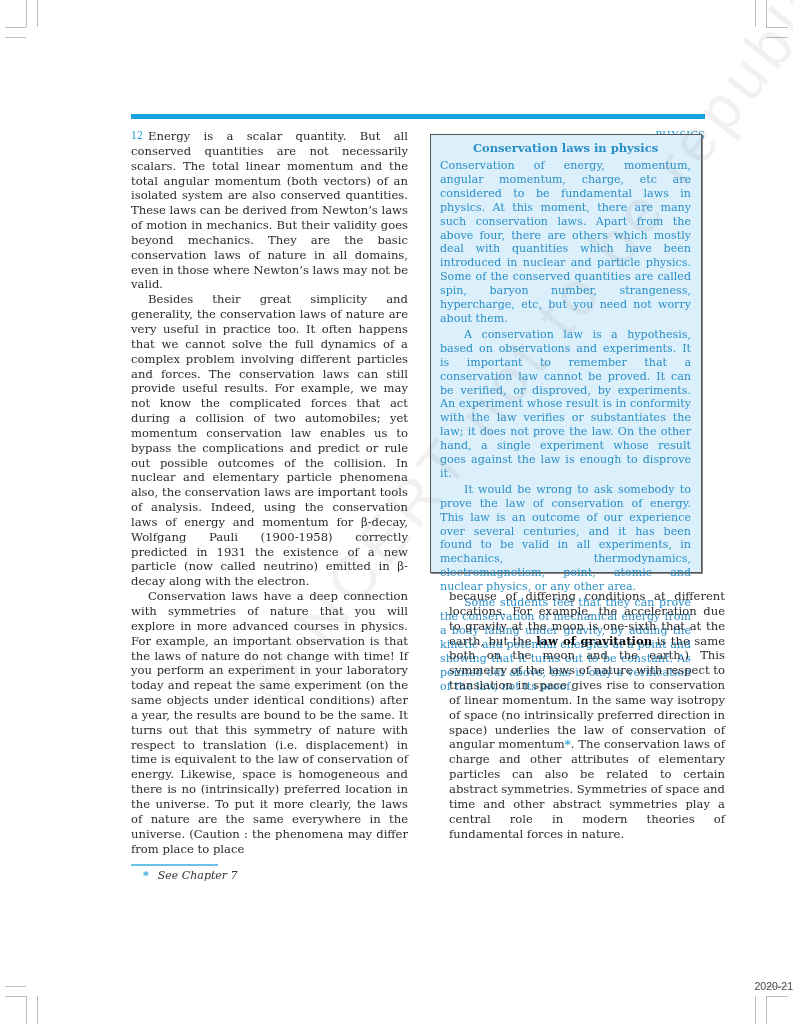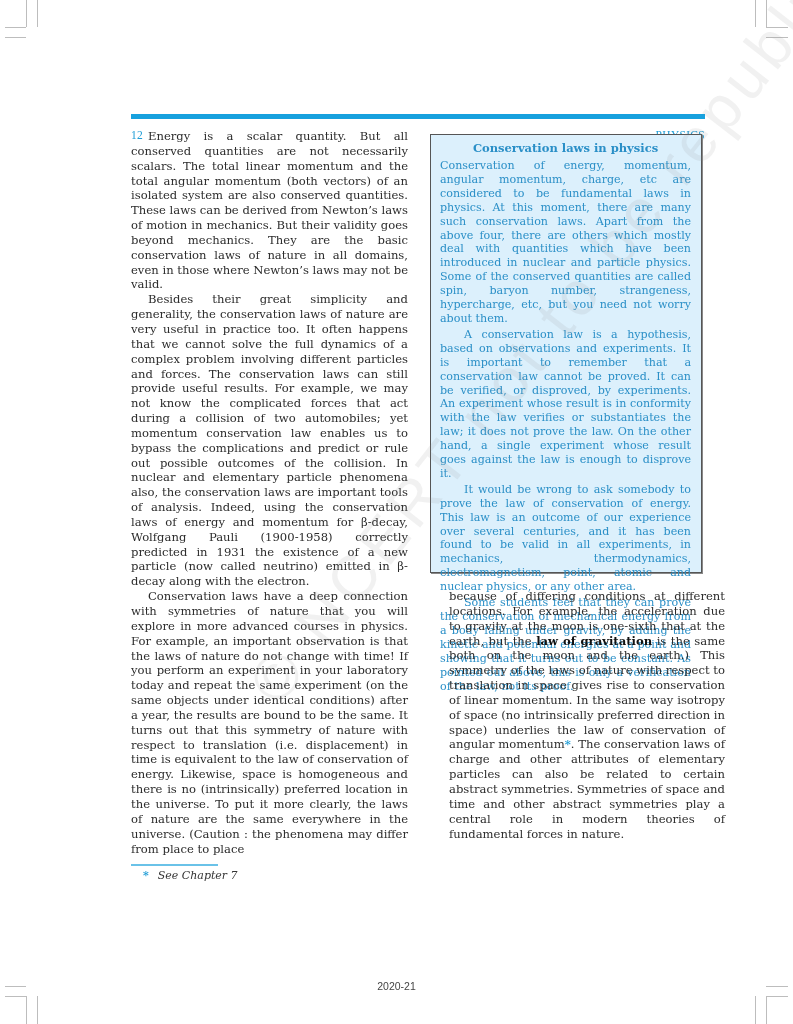--- a/index.html
+++ b/index.html
@@ -36,21 +36,21 @@
   .box p { margin: 2px; font-size: 11.1px; line-height: 13.9px; text-align: justify; }
   .box p.indent { text-indent: 24px; }
 
   .bold { font-weight: bold; color: #111; }
   .star { color: #1d9cd6; font-weight: bold; }
 
   .footnote-rule { position: absolute; left: 131px; top: 864px; width: 87px; height: 2px; background: #6ac2e8; }
   .footnote { position: absolute; left: 133px; top: 869px; font-size: 11px; font-style: italic; color: #333; margin-left: 10px; }
   .footnote .star { font-style: normal; margin-right: 9px; }
 
-  .year { position: absolute; left: 0; width: 793px; top: 980px; text-align: center;
+  .year { position: absolute; left: 0; width: 793px; top: 980px; text-align: right;
     font-family: "Liberation Sans", sans-serif; font-size: 10.5px; color: #444; }
 
   .watermark {
     position: absolute; left: 170px; top: 470px; width: 480px;
     transform: rotate(-52deg); transform-origin: center;
     font-family: "Liberation Sans", sans-serif; font-size: 62px; color: rgba(140,140,140,0.12);
     white-space: nowrap; pointer-events: none; letter-spacing: 6px;
   }
 </style>
 </head>

